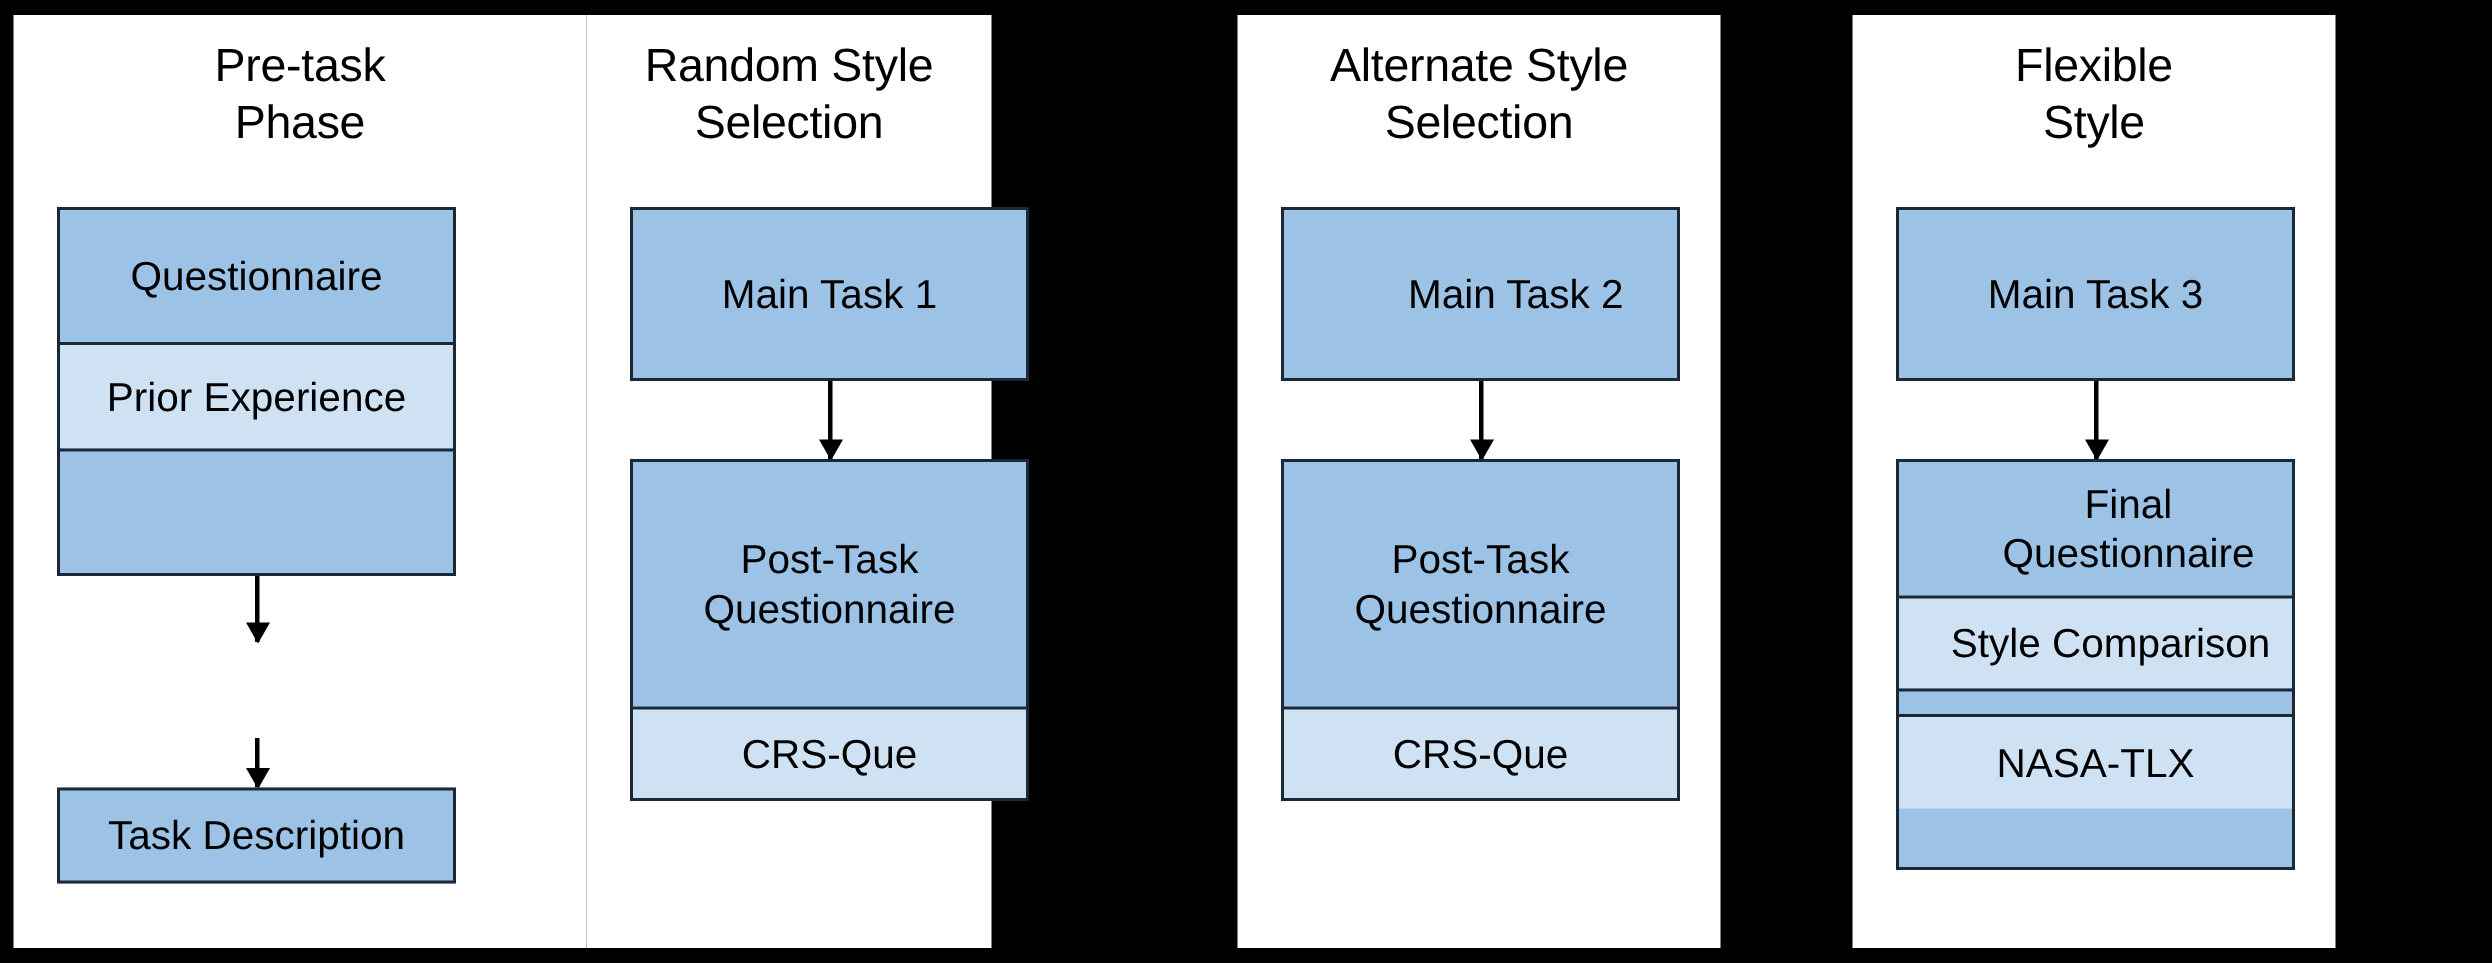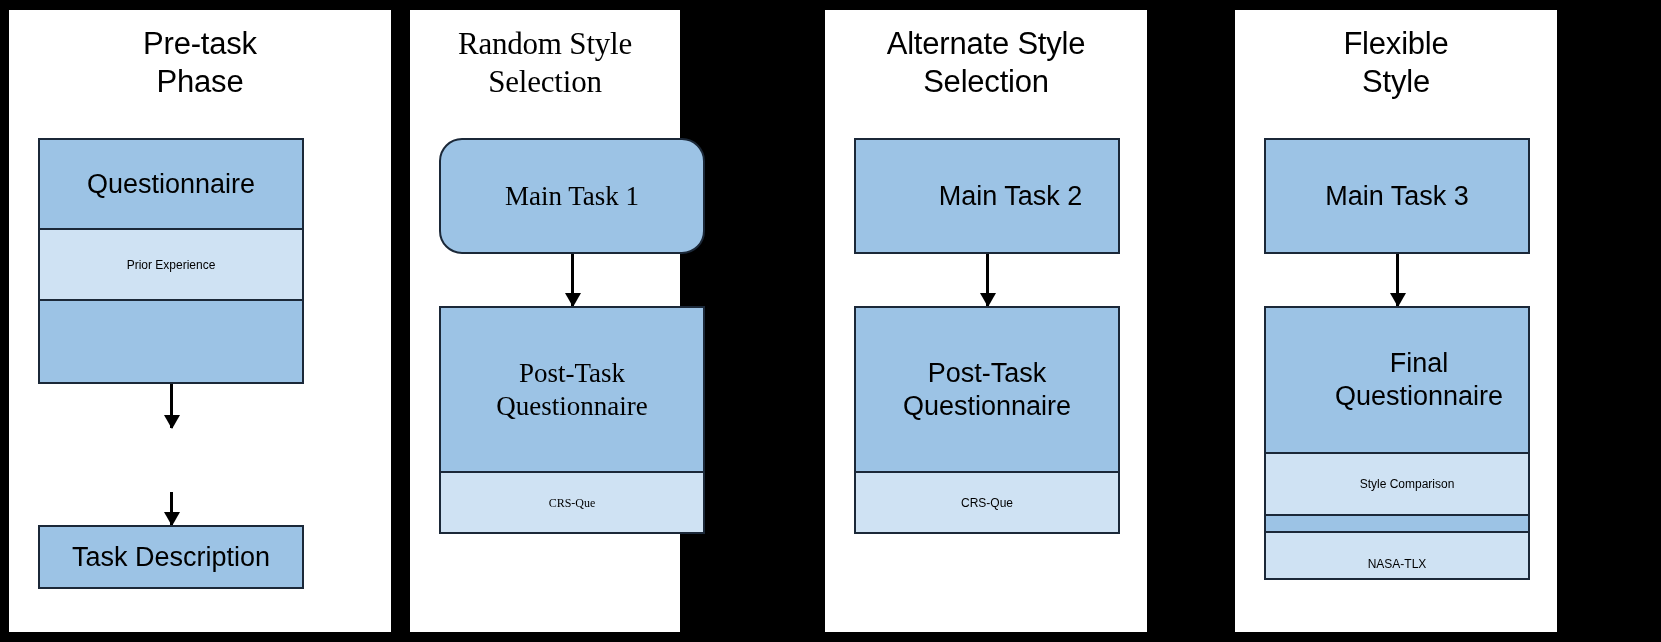--- a/index.html
+++ b/index.html
@@ -55,21 +55,21 @@
     white-space: pre-line;
   }
   .node.dark  { background: #9CC3E5; }
 
   .node-label {
     font-size: 27px;
     line-height: 33px;
     color: #000000;
   }
   .node-label.small {
-    font-size: 12px;
+    font-size: 27px;
     line-height: 24px;
   }
 
   
   .compound {
     position: absolute;
     box-sizing: border-box;
     border: 2px solid #1b2838;
     background: #9CC3E5;
     display: flex;
@@ -131,25 +131,25 @@
     <div class="arrow" style="left:161px; top:374px; height:44px;"></div>
 
 
     <div class="arrow" style="left:161px; top:482px; height:33px;"></div>
 
     <div class="node dark" style="left:29px; top:515px; width:266px; height:64px;text-align:right;">
       <span class="node-label">Task Description</span>
     </div>
   </div>
 
-  <div class="panel" style="left:410px; width:270px;font-family:Liberation Serif, serif;">
+  <div class="panel" style="left:391px; width:270px;">
     <div class="panel-title">Random Style
 Selection</div>
 
-    <div class="node dark" style="left:29px; top:128px; width:266px; height:116px;border-radius:23px;">
+    <div class="node dark" style="left:29px; top:128px; width:266px; height:116px;">
       <span class="node-label">Main Task 1</span>
     </div>
 
     <div class="arrow" style="left:161px; top:244px; height:52px;"></div>
 
     <div class="compound" style="left:29px; top:296px; width:266px; height:228px;">
       <div class="row dark" style="height:163px;">
         <span class="node-label">Post-Task
 Questionnaire</span>
       </div>
@@ -184,21 +184,21 @@
     <div class="panel-title">Flexible
 Style</div>
 
     <div class="node dark" style="left:29px; top:128px; width:266px; height:116px;">
       <span class="node-label">Main Task 3</span>
     </div>
 
     <div class="arrow" style="left:161px; top:244px; height:52px;"></div>
 
     <div class="compound" style="left:29px; top:296px; width:266px; height:274px;">
-      <div class="row dark" style="height:144px;margin-left:44px;">
+      <div class="row dark" style="height:89px;margin-left:44px;">
         <span class="node-label">Final
 Questionnaire</span>
       </div>
       <div class="row light sep-top" style="height:62px;padding-left:20px;">
         <span class="node-label small">Style Comparison</span>
       </div>
       <div class="row divider sep-top" style="height:17px;"></div>
       <div class="row light sep-top" style="height:63px;">
         <span class="node-label small">NASA-TLX</span>
       </div>

